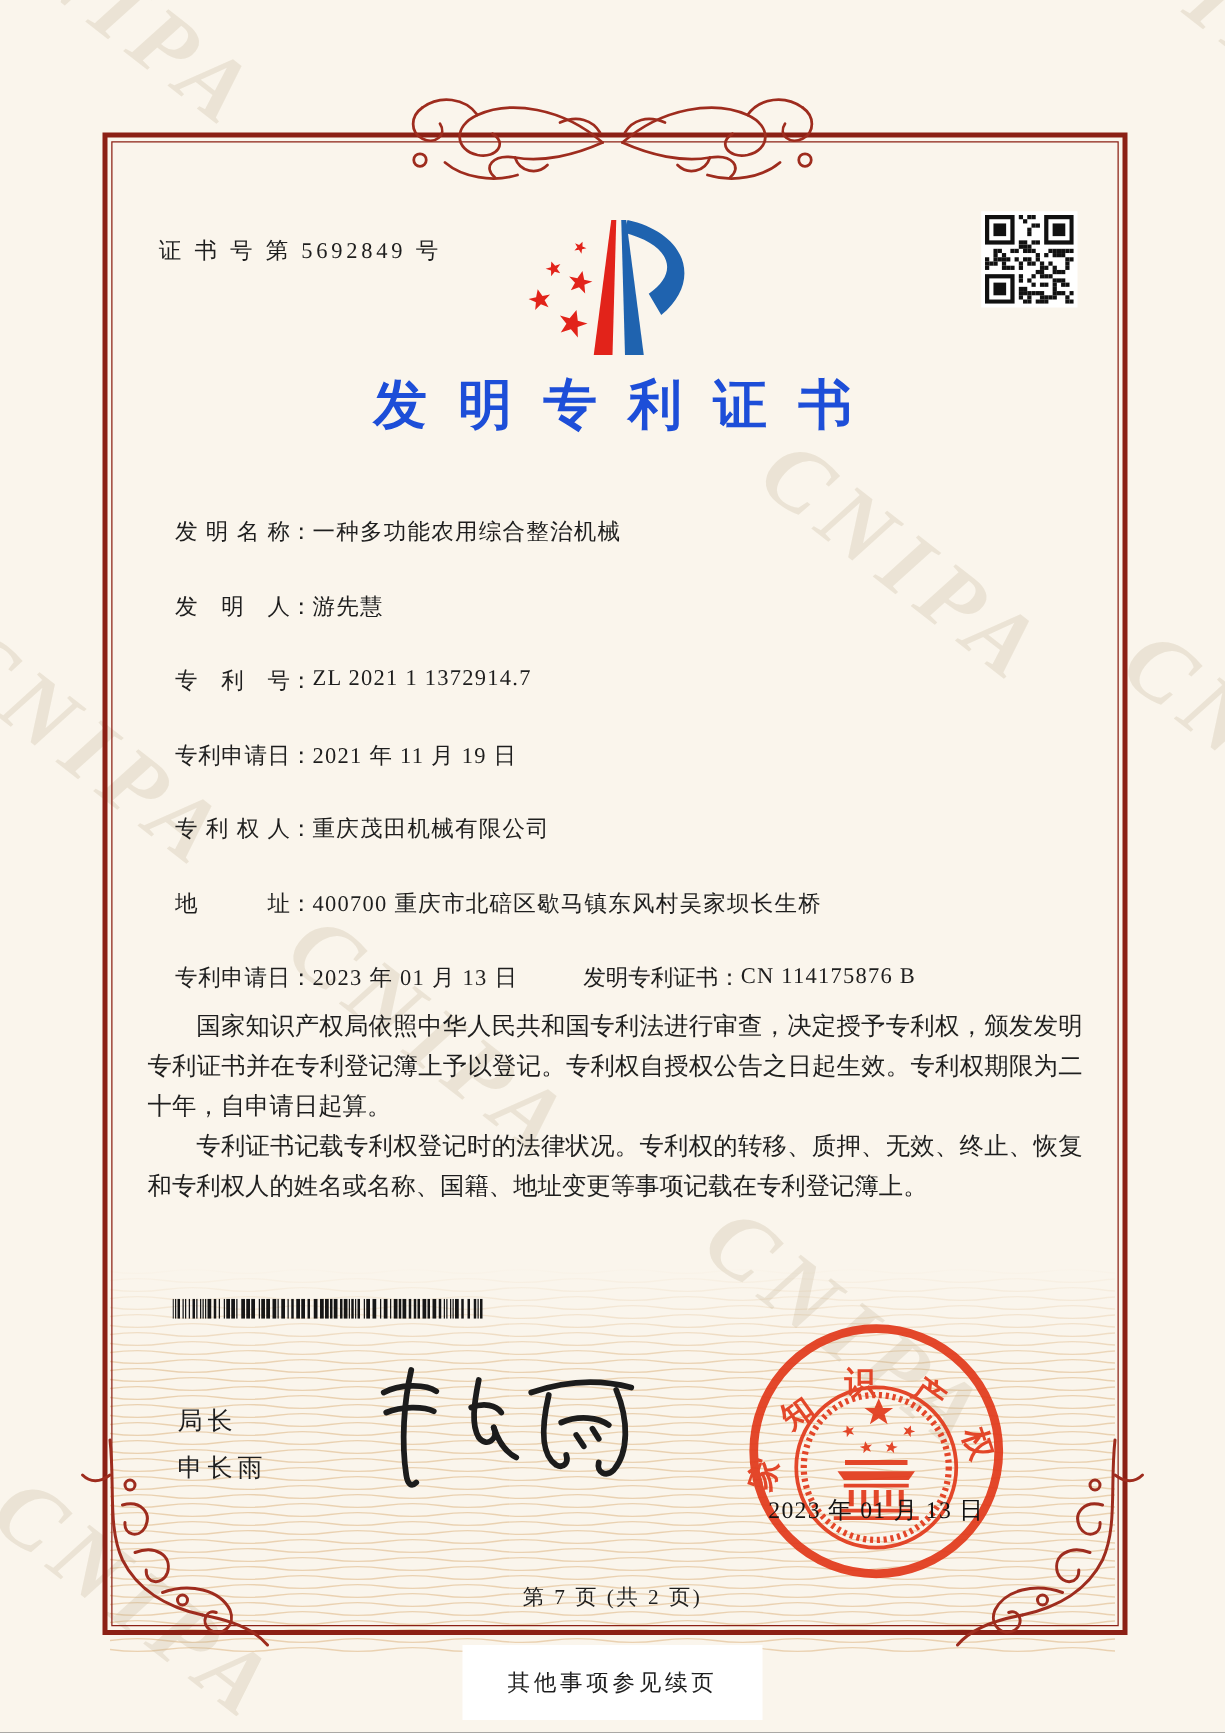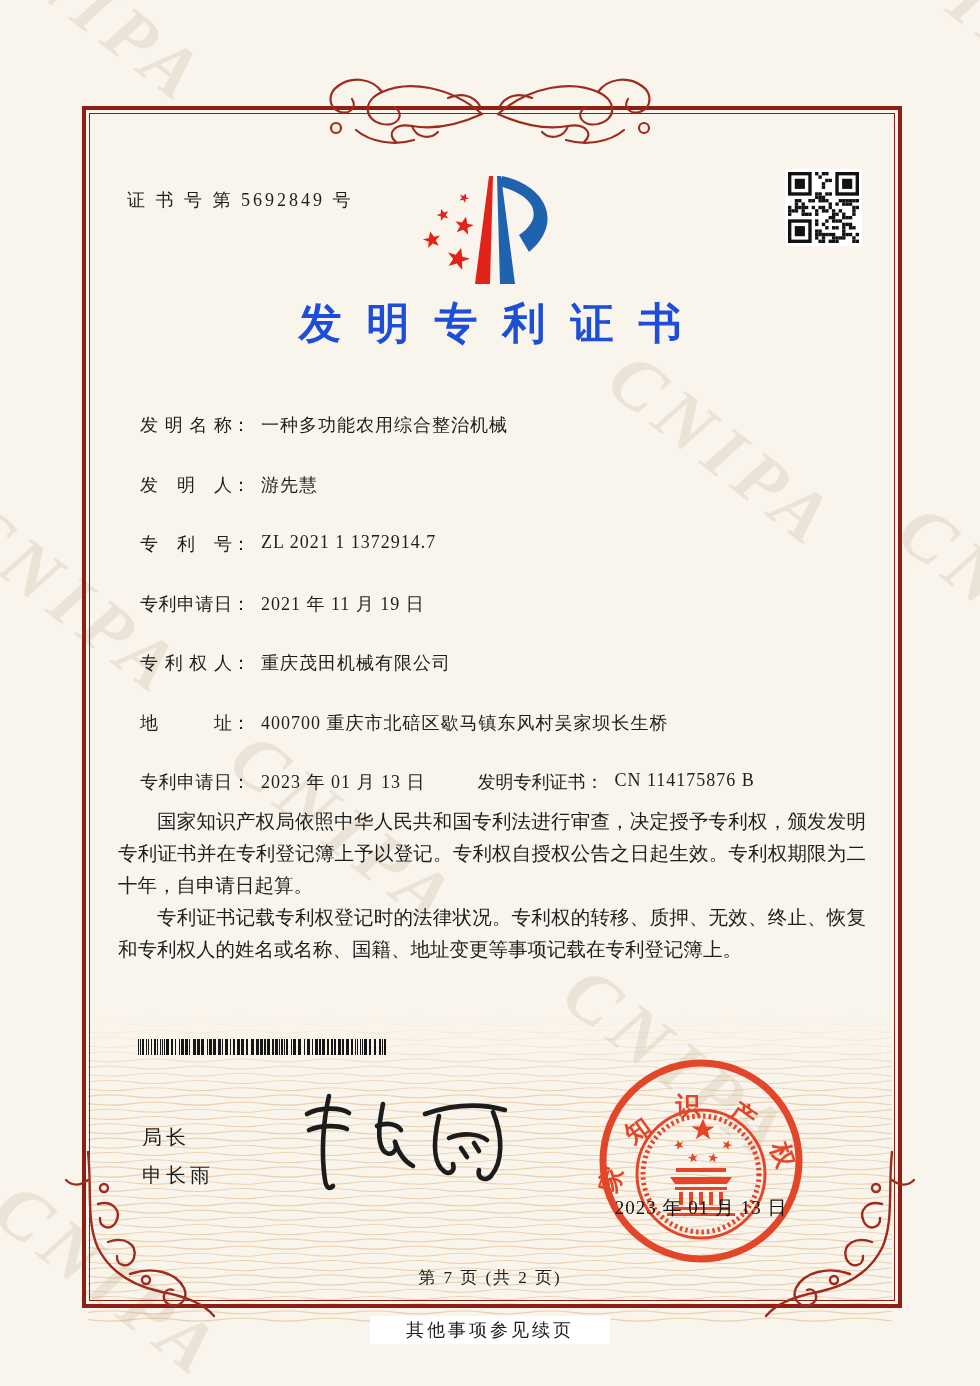--- a/index.html
+++ b/index.html
@@ -23,38 +23,38 @@
   .certno{position:absolute;left:127px;top:188px;font-size:18px;letter-spacing:3px;z-index:5}
   .logo{position:absolute;left:418px;top:156px;z-index:5}
   .qr{position:absolute;left:785px;top:169px;background:#fff;padding:3px;line-height:0;z-index:5}
   .title{position:absolute;left:0;top:295px;width:100%;text-align:center;font-size:43px;
          font-weight:bold;letter-spacing:25px;text-indent:25px;color:#1d4ed8;z-index:5}
   
   .fields{position:absolute;left:140px;top:413px;width:730px;font-size:18px;z-index:5}
   .frow{height:59.5px;display:flex;align-items:flex-start;white-space:nowrap}
   .flabel{display:inline-block;width:92px;flex:none;text-align-last:justify;text-justify:inter-ideograph}
   .fcolon{flex:none}
-  .fvalue{margin-left:11px;letter-spacing:1px}
+  .fvalue{letter-spacing:1px}
   .pair2{margin-left:52px;display:flex}
   
   .paras{position:absolute;left:118px;top:806px;width:748px;font-size:19.5px;
          line-height:32px;text-align:justify;z-index:5}
   .paras p{text-indent:2em}
   
   .barcode{position:absolute;left:138px;top:1039px;line-height:0;z-index:5}
   .officer{position:absolute;left:142px;top:1118px;font-size:20px;line-height:38px;
            letter-spacing:4px;z-index:5}
   .sig{position:absolute;left:283px;top:1080px;z-index:5}
   .seal{position:absolute;left:596px;top:1056px;z-index:5;opacity:.93}
   .sealdate{position:absolute;left:596px;top:1195px;width:210px;text-align:center;
             font-size:19px;letter-spacing:1px;color:#131313;z-index:6}
   .pageind{position:absolute;left:0;top:1266px;width:100%;text-align:center;
            font-size:17px;letter-spacing:2px;z-index:5}
   .note{position:absolute;left:50%;top:1316px;transform:translateX(-50%);
-        background:#ffffff;padding:2px 36px;font-size:18px;letter-spacing:3px;
+        background:#ffffff;padding:18px 36px;font-size:18px;letter-spacing:3px;
         white-space:nowrap;z-index:7}
 </style>
 </head>
 <body>
 
 <div class="page">
 
   <div class="wm" style="left:-40px;top:-36px">CNIPA</div>
   <div class="wm" style="left:836px;top:-44px">CNIPA</div>
   <div class="wm" style="left:590px;top:408px">CNIPA</div>

